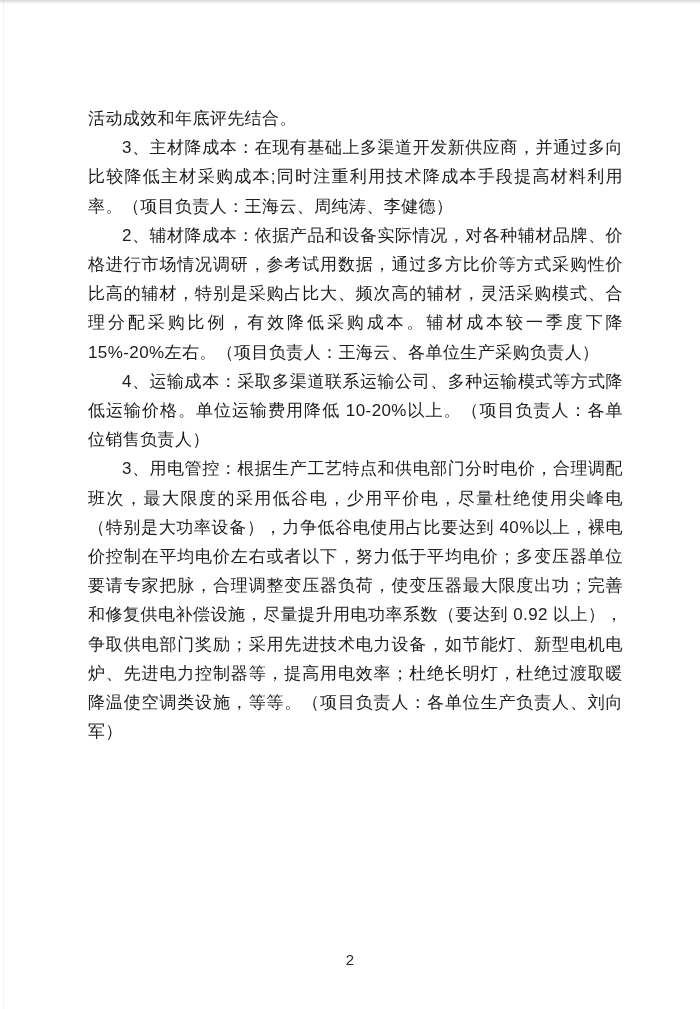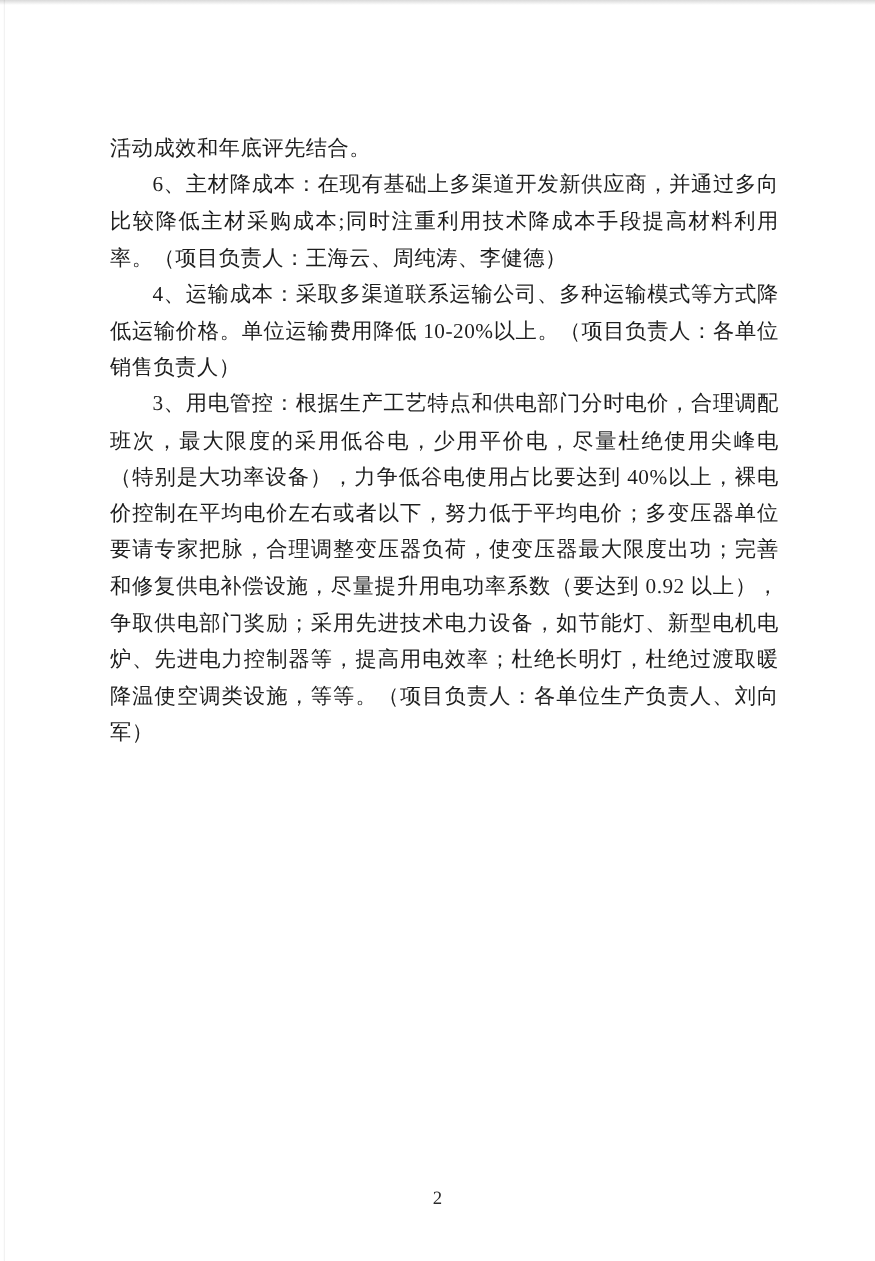--- a/index.html
+++ b/index.html
@@ -6,21 +6,21 @@
     margin: 0;
     padding: 0;
     background: #ffffff;
   }
   .page {
     position: relative;
     width: 700px;
     height: 1009px;
     background: #ffffff;
     overflow: hidden;
-    font-family: Liberation Serif, serif;
+    font-family: Liberation Sans, sans-serif;
   }
   
   .edge-top {
     position: absolute;
     top: 0; left: 0;
     width: 100%; height: 4px;
     background: linear-gradient(to bottom, #d9d9d9, rgba(255,255,255,0));
   }
   .edge-left {
     position: absolute;
@@ -60,19 +60,20 @@
 </style>
 </head>
 <body>
 
 <div class="page">
   <div class="edge-top"></div>
   <div class="edge-left"></div>
 
   <div class="content">
     <p class="no-indent">活动成效和年底评先结合。</p>
-    <p>6、主材降成本：在现有基础上多渠道开发新供应商，并通过多向比较降低主材采购成本;同时注重利用技术降成本手段提高材料利用率。（项目负责人：王海云、周纯涛、李健德）</p>
+    <p>3、主材降成本：在现有基础上多渠道开发新供应商，并通过多向比较降低主材采购成本;同时注重利用技术降成本手段提高材料利用率。（项目负责人：王海云、周纯涛、李健德）</p>
+    <p>2、辅材降成本：依据产品和设备实际情况，对各种辅材品牌、价格进行市场情况调研，参考试用数据，通过多方比价等方式采购性价比高的辅材，特别是采购占比大、频次高的辅材，灵活采购模式、合理分配采购比例，有效降低采购成本。辅材成本较一季度下降 15%-20%左右。（项目负责人：王海云、各单位生产采购负责人）</p>
     <p>4、运输成本：采取多渠道联系运输公司、多种运输模式等方式降低运输价格。单位运输费用降低 10-20%以上。（项目负责人：各单位销售负责人）</p>
     <p>3、用电管控：根据生产工艺特点和供电部门分时电价，合理调配班次，最大限度的采用低谷电，少用平价电，尽量杜绝使用尖峰电（特别是大功率设备），力争低谷电使用占比要达到 40%以上，裸电价控制在平均电价左右或者以下，努力低于平均电价；多变压器单位要请专家把脉，合理调整变压器负荷，使变压器最大限度出功；完善和修复供电补偿设施，尽量提升用电功率系数（要达到 0.92 以上），争取供电部门奖励；采用先进技术电力设备，如节能灯、新型电机电炉、先进电力控制器等，提高用电效率；杜绝长明灯，杜绝过渡取暖降温使空调类设施，等等。（项目负责人：各单位生产负责人、刘向军）</p>
   </div>
 
   <div class="page-number">2</div>
 </div>
 
 </body></html>

